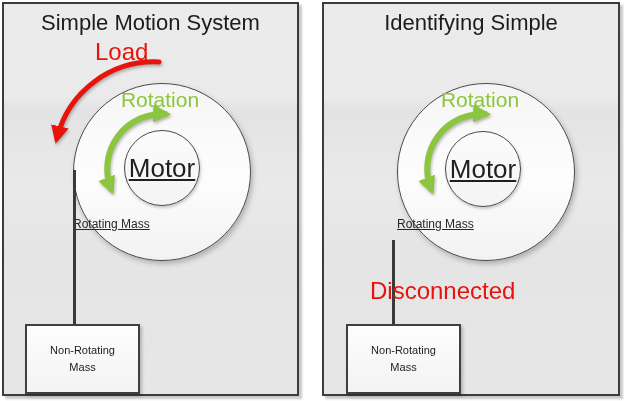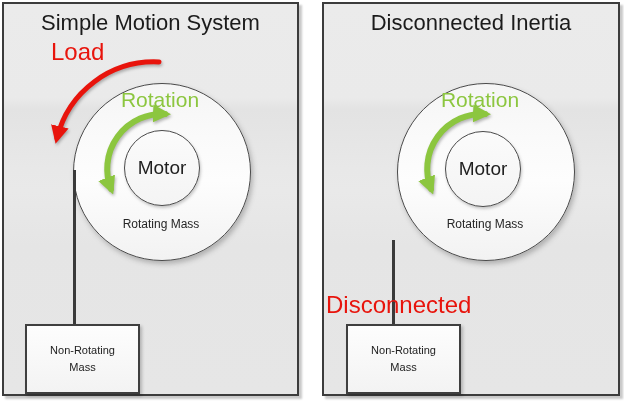--- a/index.html
+++ b/index.html
@@ -15,26 +15,26 @@
                font-size:22px;color:#1b1b1b;}
   .wheel{position:absolute;width:176px;height:176px;border-radius:50%;
          border:1px solid #4a4a4a;
          background:linear-gradient(180deg,#f5f5f5 0%,#fafafa 30%,#fdfdfd 55%,#f2f2f2 100%);
          box-shadow:2px 3px 5px rgba(110,110,110,.45);}
   .hub{position:absolute;width:74px;height:74px;border-radius:50%;
        border:1px solid #4a4a4a;
        background:linear-gradient(180deg,#fbfbfb,#f4f4f4);
        box-shadow:1px 2px 3px rgba(120,120,120,.4);
        display:flex;align-items:center;justify-content:center;}
-  .motor-label{font-size:19px;color:#1f1f1f;}
+  .motor-label{font-size:26px;color:#1f1f1f;text-decoration:underline;}
   .rotation-label{position:absolute;left:68px;top:84px;width:176px;text-align:center;
                   font-size:21px;color:#8cc63f;}
-  .rotating-mass-label{position:absolute;top:213px;width:176px;text-align:center;
-                       font-size:12px;color:#262626;}
-  .red-label{position:absolute;font-size:24px;color:#e8140c;white-space:nowrap;}
+  .rotating-mass-label{position:absolute;top:213px;width:176px;text-align:left;
+                       font-size:12px;color:#262626;text-decoration:underline;}
+  .red-label{position:absolute;font-size:24px;color:#e8140c;white-space:nowrap;margin-left:44px;}
   .mass-box{position:absolute;top:320px;width:93px;height:66px;border:2px solid #3f3f3f;
             background:linear-gradient(180deg,#fdfdfd,#f3f3f3);
             box-shadow:2px 2px 3px rgba(0,0,0,.22);
             display:flex;align-items:center;justify-content:center;text-align:center;
             font-size:11px;line-height:1.55;color:#222222;padding:0 9px;box-sizing:content-box;}
   .overlay{position:absolute;left:0;top:0;width:293px;height:390px;pointer-events:none;}
   .arrow{filter:drop-shadow(1.5px 2px 1.5px rgba(0,0,0,.28));}
 </style>
 </head>
 <body>
@@ -70,21 +70,21 @@
           <path d="M0,0 L9,4.5 L0,9 Z" fill="#8cc63f"></path>
         </marker>
       </defs>
       <line x1="70.5" y1="166" x2="70.5" y2="320" stroke-width="3" stroke="#3a3a3a"></line>
       <path class="arrow" d="M 155 58 A 100 100 0 0 0 53 134" fill="none" stroke-width="5" stroke-linecap="round" marker-end="url(#head-red)" stroke="#e8140c"></path>
       <path class="arrow" d="M 107 185 A 55 55 0 0 1 161 110" fill="none" stroke-width="6" stroke-linecap="round" marker-start="url(#head-green-s)" marker-end="url(#head-green-e)" stroke="#8cc63f"></path>
     </svg>
   </div>
 
   <div class="panel" id="panel-right">
-    <div class="panel-title">Disconnected Inertia</div>
+    <div class="panel-title">Identifying Simple</div>
 
     <div class="wheel" style="left:73px;top:79px;"></div>
     <div class="hub" style="left:121px;top:127px;">
       <span class="motor-label">Motor</span>
     </div>
 
     <div class="rotation-label">Rotation</div>
     <div class="rotating-mass-label" style="left:73px;">Rotating Mass</div>
 
     <div class="mass-box" style="left:22px;">
@@ -97,16 +97,16 @@
           <path d="M0,0 L9,4.5 L0,9 Z" fill="#8cc63f"></path>
         </marker>
         <marker id="head-green-e2" viewBox="0 0 9 9" refX="6" refY="4.5" markerWidth="3" markerHeight="3" orient="auto">
           <path d="M0,0 L9,4.5 L0,9 Z" fill="#8cc63f"></path>
         </marker>
       </defs>
       <path class="arrow" d="M 107 185 A 55 55 0 0 1 161 110" fill="none" stroke-width="6" stroke-linecap="round" marker-start="url(#head-green-s2)" marker-end="url(#head-green-e2)" stroke="#8cc63f"></path>
       <line x1="69.5" y1="236" x2="69.5" y2="320" stroke-width="3" stroke="#3a3a3a"></line>
     </svg>
 
-    <div class="red-label" style="left:2px;top:287px;">Disconnected</div>
+    <div class="red-label" style="left:2px;top:273px;">Disconnected</div>
   </div>
 
 </div>
 
 </body></html>

